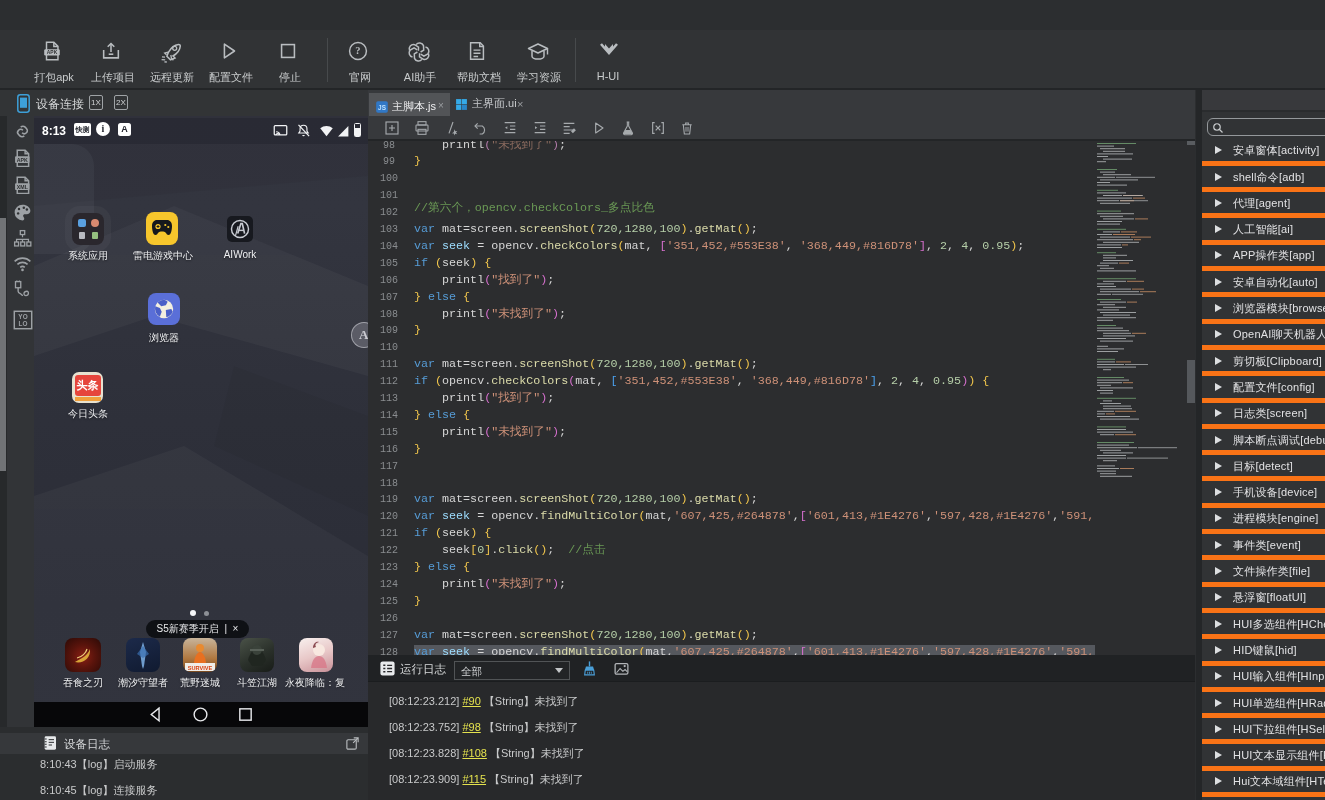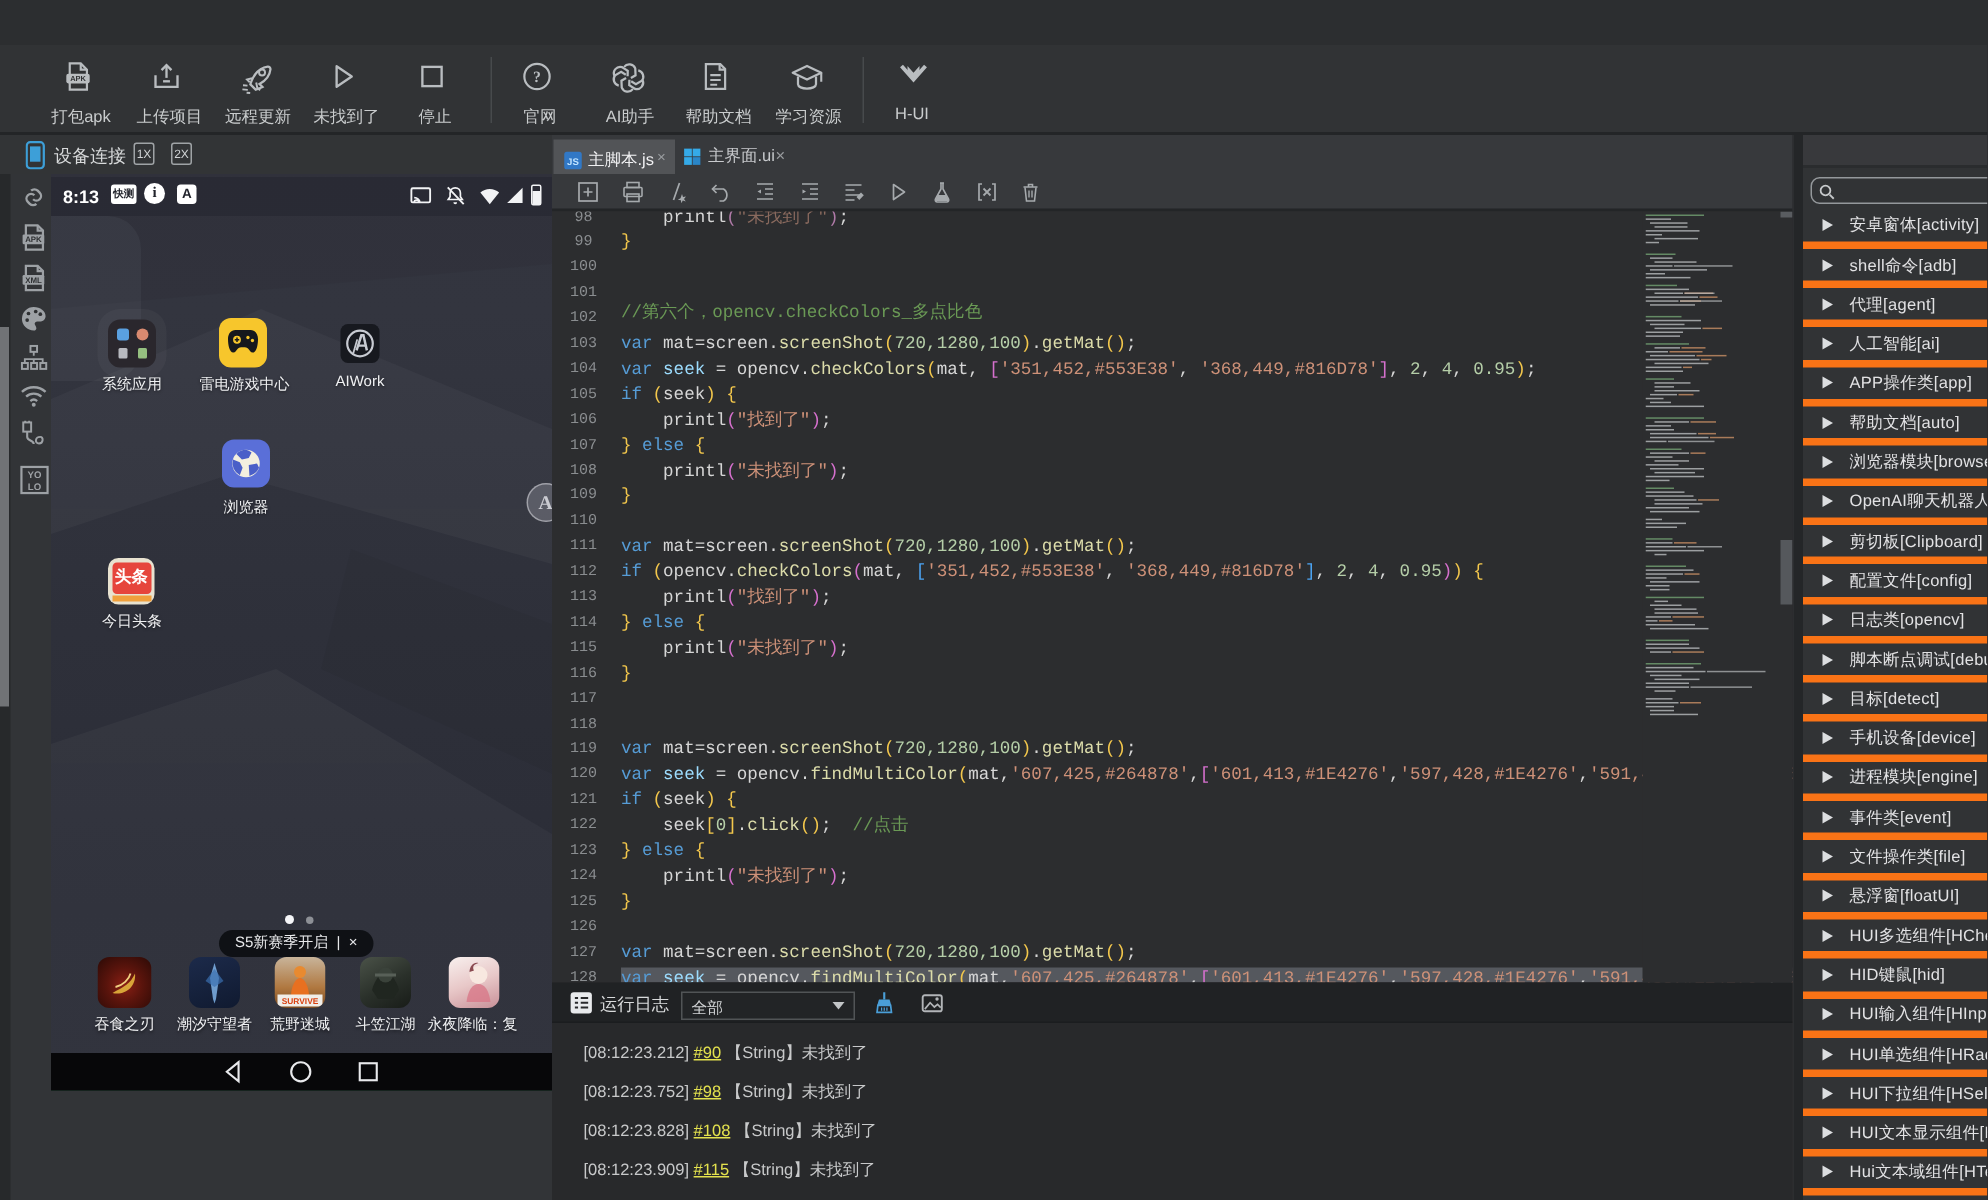--- a/index.html
+++ b/index.html
@@ -39,21 +39,21 @@
       <div class="abs" style="left:159px;top:10px;width:26px;height:26px"><svg width="24" height="24" viewBox="0 0 24 24" fill="none">
           <path d="M14 16c4-2.2 6.8-5.2 7.3-9.8.1-1-.8-1.9-1.8-1.8C14.9 5 11.9 7.8 9.7 11.8c-.8 1.5-1.4 3-1.8 4.4l3.6 3.6c1.4-.4 2.9-1 4.5-1.8z" stroke="#b9bdc0" stroke-width="1.5"></path>
           <circle cx="15.7" cy="8.3" r="2" stroke="#b9bdc0" stroke-width="1.3"></circle>
           <path d="M9 12.2l-3.3.8 1.8 1.8M11.8 15l.7 3.5 1.9 1.7" stroke="#b9bdc0" stroke-width="1.3"></path>
           <path d="M3 16.8l3 .3M2.6 19.6l3.6.3M5.4 21.8l2.4.2" stroke="#b9bdc0" stroke-width="1.3"></path>
         </svg></div>
       <span class="tbl" style="left:172px;top:40px">远程更新</span>
       <div class="abs" style="left:218px;top:10px;width:26px;height:26px"><svg width="22" height="22" viewBox="0 0 24 24" fill="none">
           <path d="M7 4.5 18 12 7 19.5z" stroke="#b9bdc0" stroke-width="1.7" stroke-linejoin="round"></path>
         </svg></div>
-      <span class="tbl" style="left:231px;top:40px">未找到了</span>
+      <span class="tbl" style="left:231px;top:40px">配置文件</span>
       <div class="abs" style="left:277px;top:10px;width:26px;height:26px"><svg width="22" height="22" viewBox="0 0 24 24" fill="none">
           <rect x="5" y="5" width="14" height="14" stroke="#b9bdc0" stroke-width="1.7"></rect>
         </svg></div>
       <span class="tbl" style="left:290px;top:40px">停止</span>
       <div class="abs" style="left:347px;top:10px;width:26px;height:26px"><svg width="22" height="22" viewBox="0 0 24 24" fill="none">
           <circle cx="12" cy="12" r="9.2" stroke="#b9bdc0" stroke-width="1.6"></circle>
           <text x="12" y="15.8" font-family="Liberation Serif" font-size="11.5" font-weight="bold" fill="#b9bdc0" text-anchor="middle">?</text>
         </svg></div>
       <span class="tbl" style="left:360px;top:40px">官网</span>
       <div class="abs" style="left:407px;top:10px;width:26px;height:26px"><svg width="24" height="24" viewBox="0 0 24 24" fill="none">
@@ -276,20 +276,36 @@
         <svg class="abs" style="left:158px;top:4px" width="17" height="17" viewBox="0 0 24 24">
           <circle cx="12" cy="12" r="9" fill="none" stroke="#e8e9ec" stroke-width="2"></circle>
         </svg>
         <svg class="abs" style="left:203px;top:4px" width="17" height="17" viewBox="0 0 24 24">
           <rect x="4" y="4" width="16" height="16" fill="none" stroke="#e8e9ec" stroke-width="2"></rect>
         </svg>
       </div>
       <div class="abs" style="left:317px;top:206px;width:26px;height:26px;border-radius:50%;background:rgba(200,200,210,.25);border:1.5px solid rgba(230,230,235,.5)">
         <span style="position:absolute;left:7px;top:4px;font-size:13px;font-weight:bold;color:rgba(240,240,245,.75);font-family:'Liberation Serif',serif">A</span>
       </div>
+    </div>
+<div class="abs" style="left:0;top:727px;width:368px;height:73px;background:#2b2d2f">
+      <div class="abs" style="left:0;top:6px;width:368px;height:21px;background:#36383b">
+        <svg class="abs" style="left:42px;top:2px" width="16" height="16" viewBox="0 0 24 24">
+          <rect x="4" y="2" width="17" height="20" rx="2" fill="#e6e8ea"></rect>
+          <path d="M4 6h3M4 10h3M4 14h3M4 18h3" stroke="#2b2d2f" stroke-width="1.6"></path>
+          <path d="M10 7h8M10 11h8M10 15h5" stroke="#2b2d2f" stroke-width="1.5"></path>
+        </svg>
+        <span class="abs" style="left:64px;top:4px;font-size:11.5px;color:#d6d8da">设备日志</span>
+        <svg class="abs" style="left:345px;top:3px" width="15" height="15" viewBox="0 0 24 24">
+          <rect x="3" y="6" width="15" height="15" rx="2" fill="none" stroke="#b8bbbe" stroke-width="1.8"></rect>
+          <path d="M14 3h7v7M21 3l-8 8" stroke="#b8bbbe" stroke-width="1.8" fill="none"></path>
+        </svg>
+      </div>
+      <span class="logline" style="left:40px;top:30px">8:10:43【log】启动服务</span>
+      <span class="logline" style="left:40px;top:56px">8:10:45【log】连接服务</span>
     </div>
 <div class="abs" style="left:368px;top:90px;width:827px;height:710px;background:#2c2d2f;overflow:hidden">
       <div class="abs" style="left:0;top:0;width:827px;height:26px;background:#37393c">
         <div class="abs" style="left:1px;top:3px;width:81px;height:23px;background:#525457">
           <svg class="abs" style="left:6px;top:7px" width="14" height="14" viewBox="0 0 24 24">
             <rect x="2" y="2" width="20" height="20" rx="3" fill="#3178c6"></rect>
             <text x="12" y="17" font-size="11" font-weight="bold" fill="#bfe3ff" text-anchor="middle" font-family="Liberation Sans">JS</text>
           </svg>
           <span class="abs" style="left:23px;top:6px;font-size:11px;color:#f0f0f2">主脚本.js</span>
           <span class="abs" style="left:69px;top:7px;font-size:10px;color:#9a9da0">×</span>
@@ -604,41 +620,41 @@
       <div class="row" style="top:128.5px">
         <span class="tri"></span>
         <span class="rt">人工智能[ai]</span>
       </div>
       <div class="row" style="top:154.8px">
         <span class="tri"></span>
         <span class="rt">APP操作类[app]</span>
       </div>
       <div class="row" style="top:181.1px">
         <span class="tri"></span>
-        <span class="rt">帮助文档[auto]</span>
+        <span class="rt">安卓自动化[auto]</span>
       </div>
       <div class="row" style="top:207.4px">
         <span class="tri"></span>
         <span class="rt">浏览器模块[browser]</span>
       </div>
       <div class="row" style="top:233.7px">
         <span class="tri"></span>
         <span class="rt">OpenAI聊天机器人[a</span>
       </div>
       <div class="row" style="top:260.0px">
         <span class="tri"></span>
         <span class="rt">剪切板[Clipboard]</span>
       </div>
       <div class="row" style="top:286.3px">
         <span class="tri"></span>
         <span class="rt">配置文件[config]</span>
       </div>
       <div class="row" style="top:312.6px">
         <span class="tri"></span>
-        <span class="rt">日志类[opencv]</span>
+        <span class="rt">日志类[screen]</span>
       </div>
       <div class="row" style="top:338.9px">
         <span class="tri"></span>
         <span class="rt">脚本断点调试[debug]</span>
       </div>
       <div class="row" style="top:365.2px">
         <span class="tri"></span>
         <span class="rt">目标[detect]</span>
       </div>
       <div class="row" style="top:391.5px">

